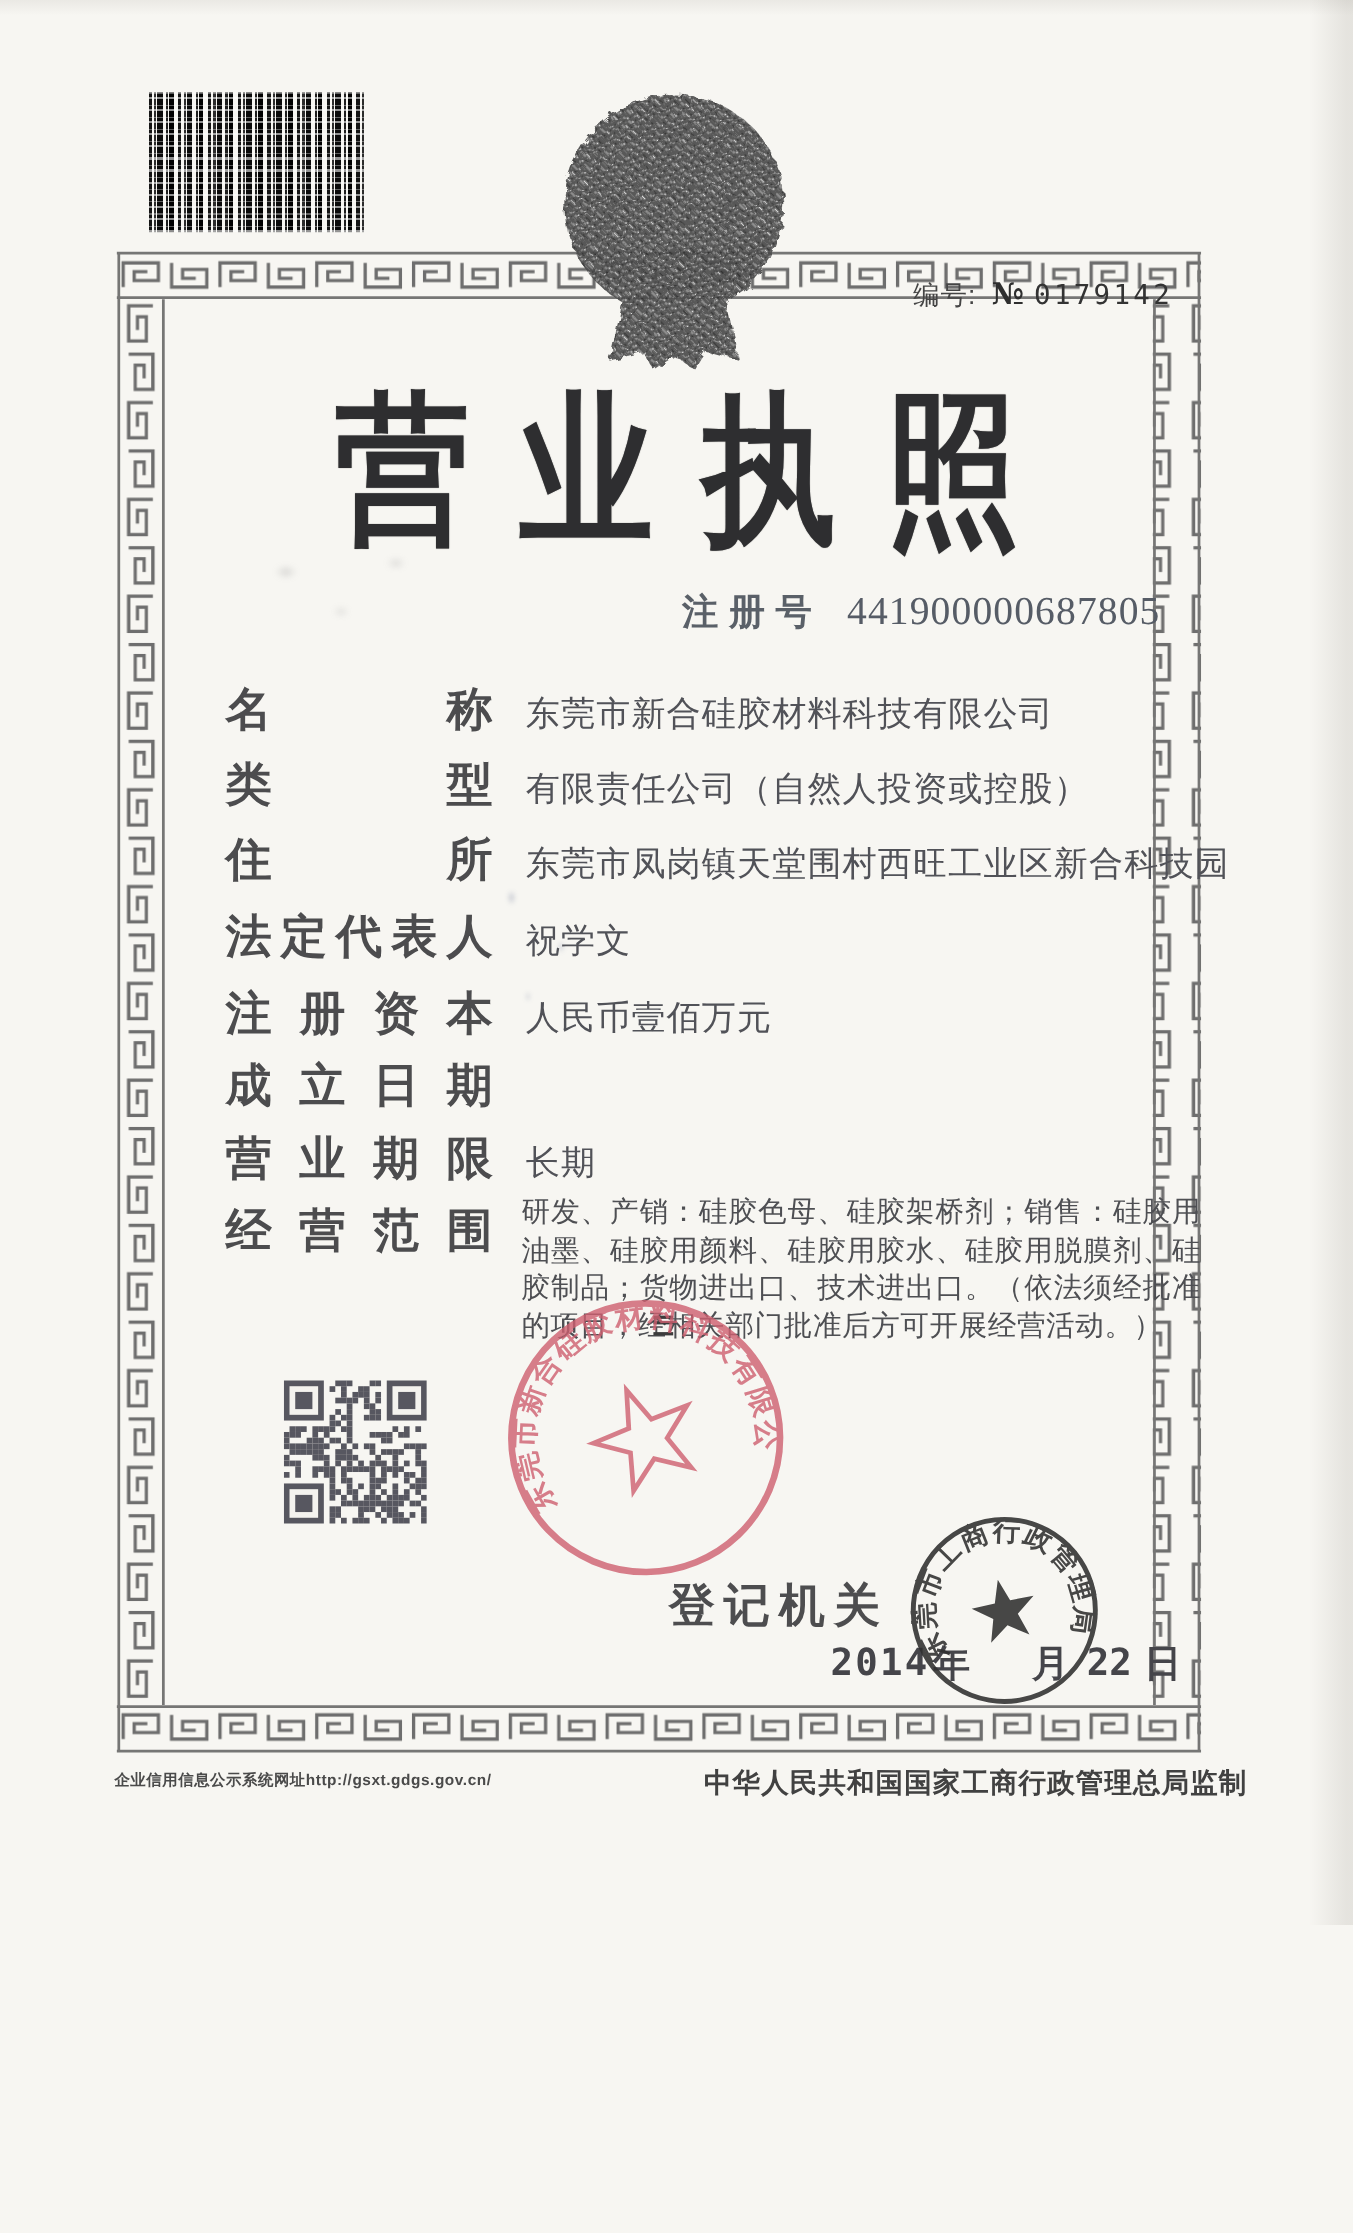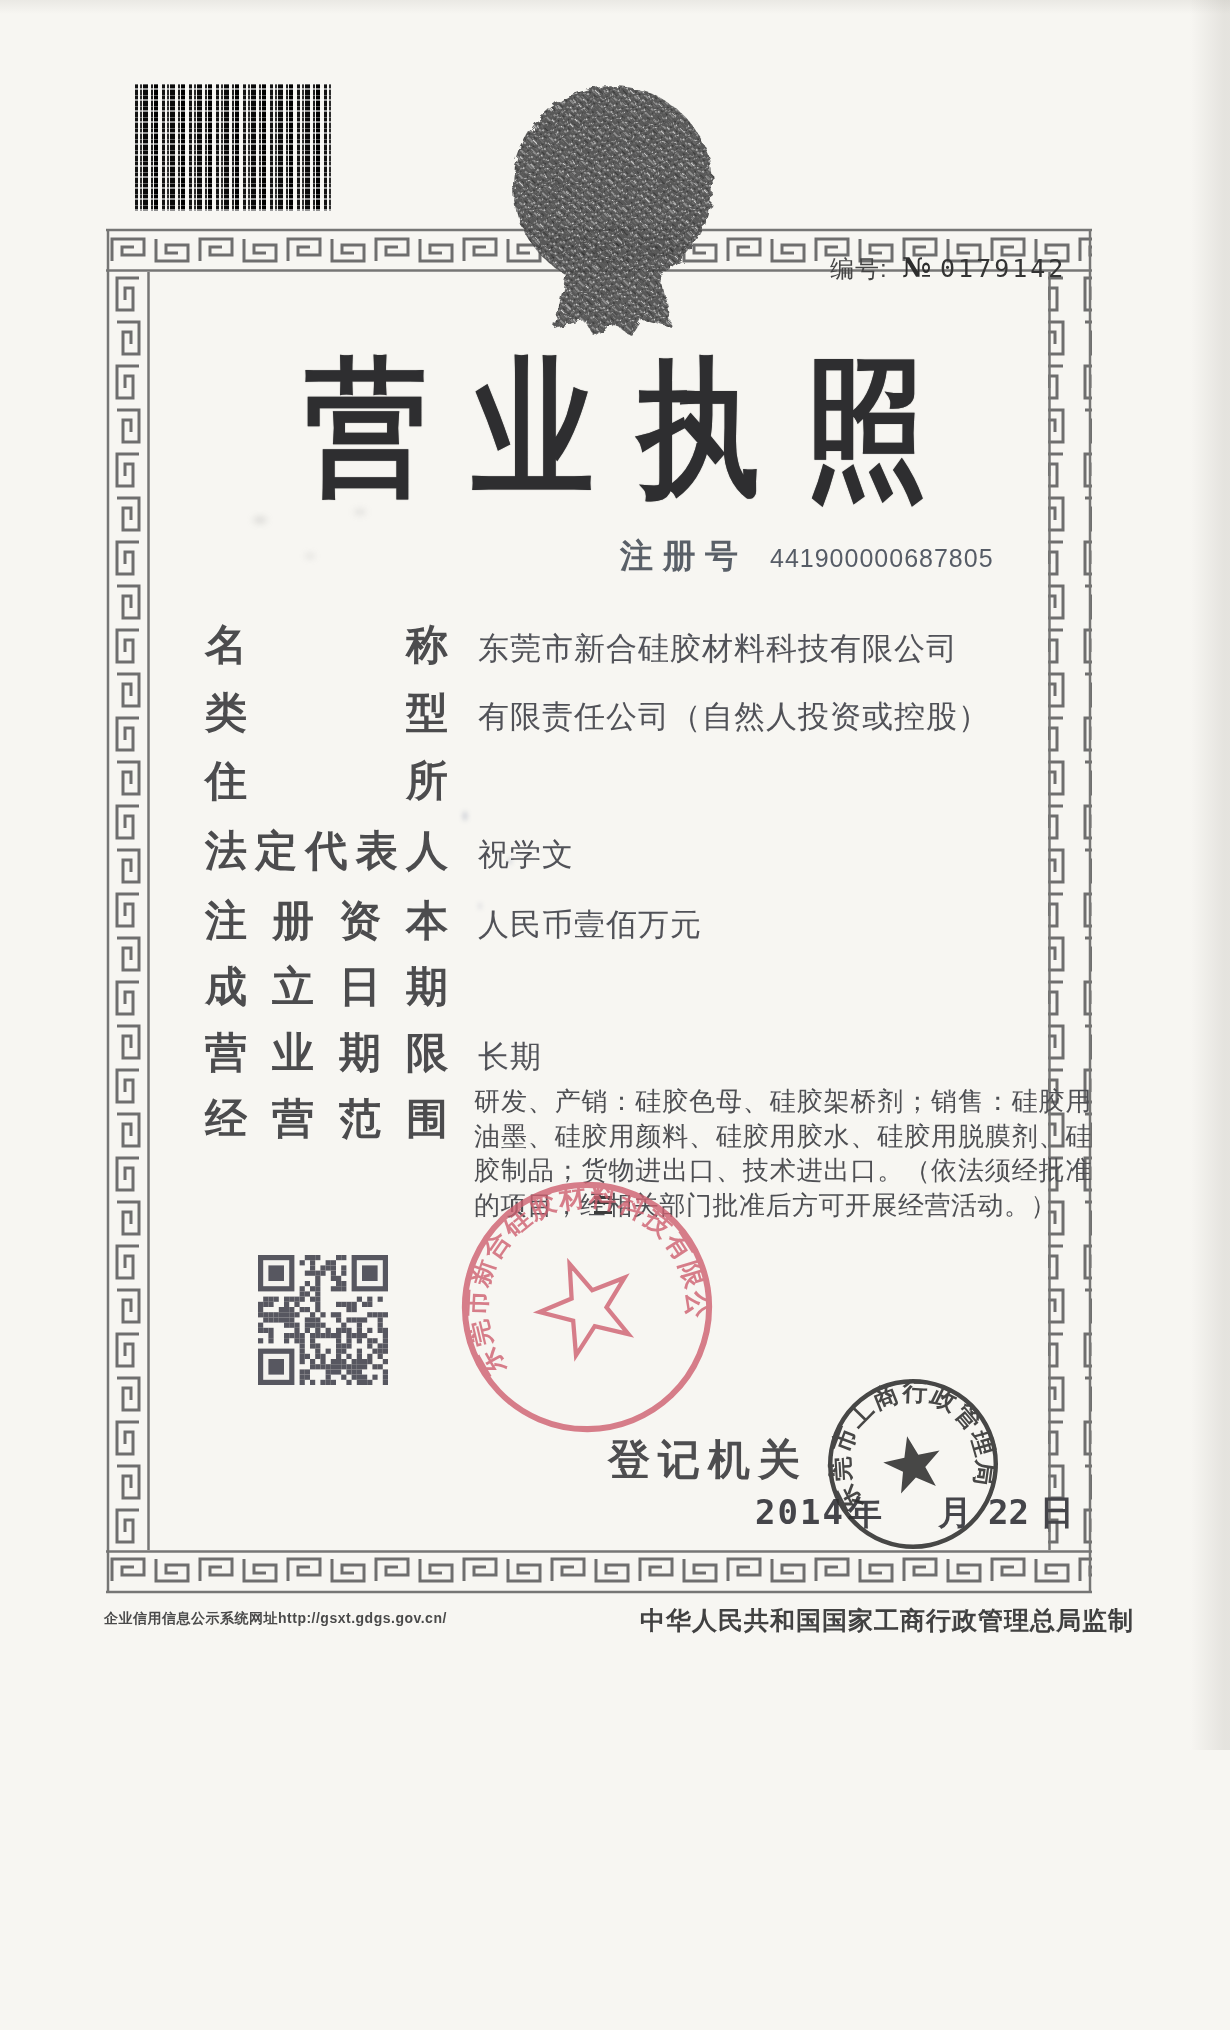--- a/index.html
+++ b/index.html
@@ -36,21 +36,21 @@
   
   .title{position:absolute;left:292px;top:342px;width:648px;height:172px;z-index:4;
     display:flex;justify-content:space-between;align-items:center;
     font-size:148px;font-weight:900;color:#2e2e30;line-height:1;
     text-shadow:0 0 1px rgba(40,40,40,.7);}
   .title span{transform:scaleX(.82);}
 
   
   .regno{position:absolute;left:620px;top:534px;z-index:4;display:flex;align-items:baseline;white-space:nowrap;}
   .regno .lbl{display:flex;justify-content:space-between;width:118px;font-size:33px;font-weight:600;color:#5a6068;margin-right:32px;}
-  .regno .val{font-family:Liberation Sans, sans-serif;font-size:25px;letter-spacing:1px;color:#565c66;}
+  .regno .val{font-family:Liberation Serif, serif;font-size:36px;letter-spacing:1px;color:#565c66;}
 
   
   .row{position:absolute;left:0;width:100%;height:54px;z-index:4;}
   .row-label{position:absolute;left:205px;width:243px;display:flex;justify-content:space-between;
     font-size:42px;font-weight:600;color:#4c4c4e;line-height:54px;}
   .row-value{position:absolute;left:478px;top:10px;font-size:31px;font-weight:500;color:#515258;white-space:nowrap;letter-spacing:1px;}
   .scope-value{position:absolute;left:474px;top:1084px;width:618px;z-index:4;
     font-size:26px;font-weight:500;color:#4e4f53;line-height:34.5px;text-align:justify;letter-spacing:.5px;}
   .redact-mark{position:absolute;left:594px;top:1196px;width:18px;height:12px;z-index:4;
     border-top:3px solid #3c3c3c;border-bottom:3px solid #3c3c3c;}
@@ -178,20 +178,21 @@
         <span>类</span>
         <span>型</span>
       </div>
     <div class="row-value">有限责任公司（自然人投资或控股）</div>
   </div>
   <div class="row" style="top:754px">
     <div class="row-label">
         <span>住</span>
         <span>所</span>
       </div>
+    <div class="row-value">东莞市凤岗镇天堂围村西旺工业区新合科技园</div>
   </div>
   <div class="row" style="top:824px">
     <div class="row-label">
         <span>法</span>
         <span>定</span>
         <span>代</span>
         <span>表</span>
         <span>人</span>
       </div>
     <div class="row-value">祝学文</div>

